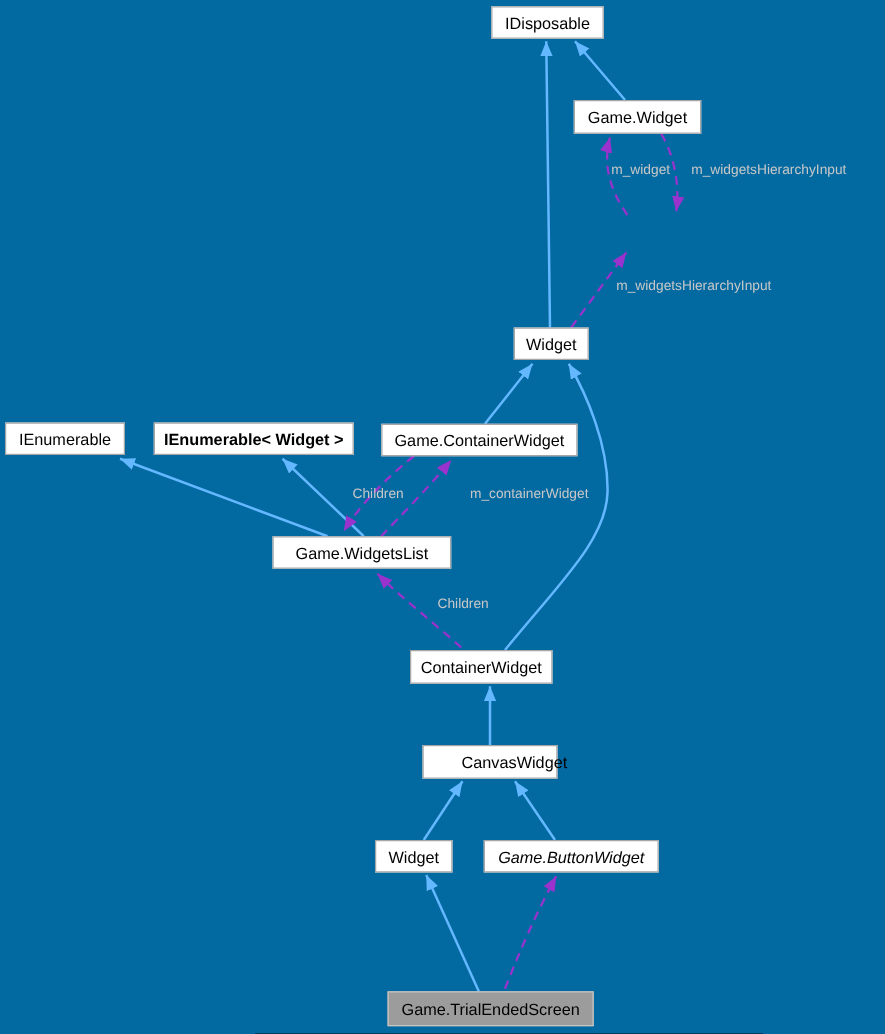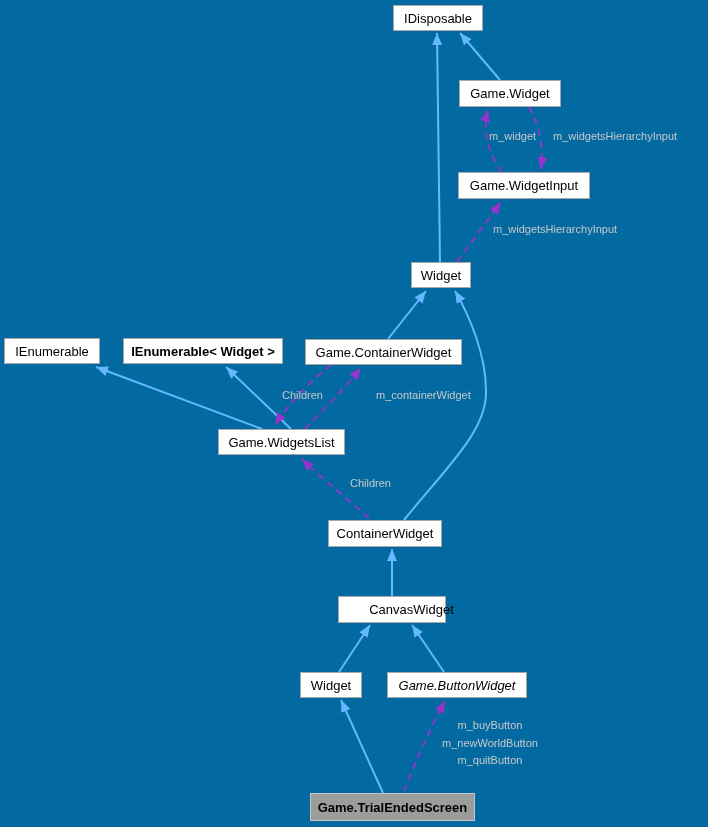--- a/index.html
+++ b/index.html
@@ -83,37 +83,31 @@
     <path class="edge-usage" d="M529,107 C539,124 544,147 541,169" marker-end="url(#arrow-purple)"></path>
     <path class="edge-usage" d="M457,262 L501,202" marker-end="url(#arrow-purple)"></path>
     <path class="edge-usage" d="M331,365 C312,380 290,401 275,425" marker-end="url(#arrow-purple)"></path>
     <path class="edge-usage" d="M305,429 C321,412 343,390 361,368" marker-end="url(#arrow-purple)"></path>
     <path class="edge-usage" d="M369,518 C348,499 322,479 302,459" marker-end="url(#arrow-purple)"></path>
     <path class="edge-usage" d="M404,791 C414,765 429,730 445,701" marker-end="url(#arrow-purple)"></path>
   </svg>
 
   <div class="node" style="left:393px; top:5px;  width:90px;  height:26px;">IDisposable</div>
   <div class="node" style="left:459px; top:80px; width:102px; height:27px;">Game.Widget</div>
-  <div class="node" style="left:458px; top:172px; width:132px; height:27px;">Game.WidgetInput</div>
   <div class="node" style="left:411px; top:262px; width:60px;  height:26px;">Widget</div>
   <div class="node" style="left:4px;   top:338px; width:96px;  height:26px;">IEnumerable</div>
   <div class="node" style="left:123px; top:338px; width:160px; height:26px;font-weight:bold;">IEnumerable&lt; Widget &gt;</div>
   <div class="node" style="left:305px; top:339px; width:157px; height:26px;">Game.ContainerWidget</div>
-  <div class="node" style="left:218px; top:429px; width:127px; height:26px;">Game.WidgetsList</div>
+  <div class="node" style="left:218px; top:429px; width:143px; height:26px;">Game.WidgetsList</div>
   <div class="node" style="left:328px; top:520px; width:114px; height:27px;">ContainerWidget</div>
   <div class="node" style="left:338px; top:596px; width:108px; height:27px;padding-left:39px;">CanvasWidget</div>
   <div class="node" style="left:300px; top:672px; width:62px;  height:26px;">Widget</div>
   <div class="node" style="left:387px; top:672px; width:140px; height:26px;font-style:italic;">Game.ButtonWidget</div>
-  <div class="node current" style="left:310px; top:793px; width:165px; height:28px;font-weight:bold;">Game.TrialEndedScreen</div>
+  <div class="node current" style="left:310px; top:793px; width:165px; height:28px;">Game.TrialEndedScreen</div>
 
   <span class="elabel" style="left:489px; top:130px;">m_widget</span>
   <span class="elabel" style="left:553px; top:130px;">m_widgetsHierarchyInput</span>
   <span class="elabel" style="left:493px; top:223px;">m_widgetsHierarchyInput</span>
   <span class="elabel" style="left:282px; top:389px;">Children</span>
   <span class="elabel" style="left:376px; top:389px;text-align:right;">m_containerWidget</span>
   <span class="elabel" style="left:350px; top:477px;">Children</span>
-  <div class="elabel block" style="left:424px; top:717px; width:132px;">
-    <div>m_buyButton</div>
-    <div>m_newWorldButton</div>
-    <div>m_quitButton</div>
-  </div>
 
 </div>
 
 </body></html>

